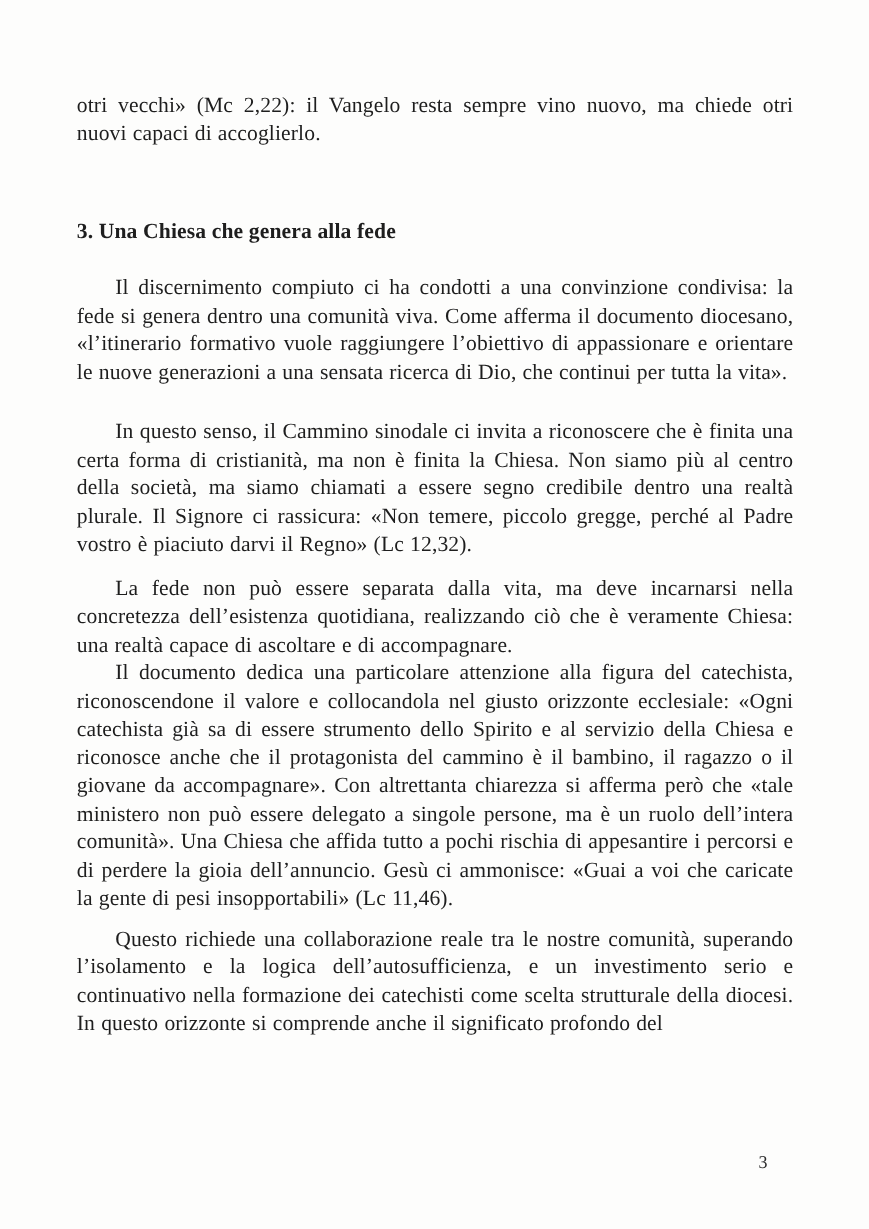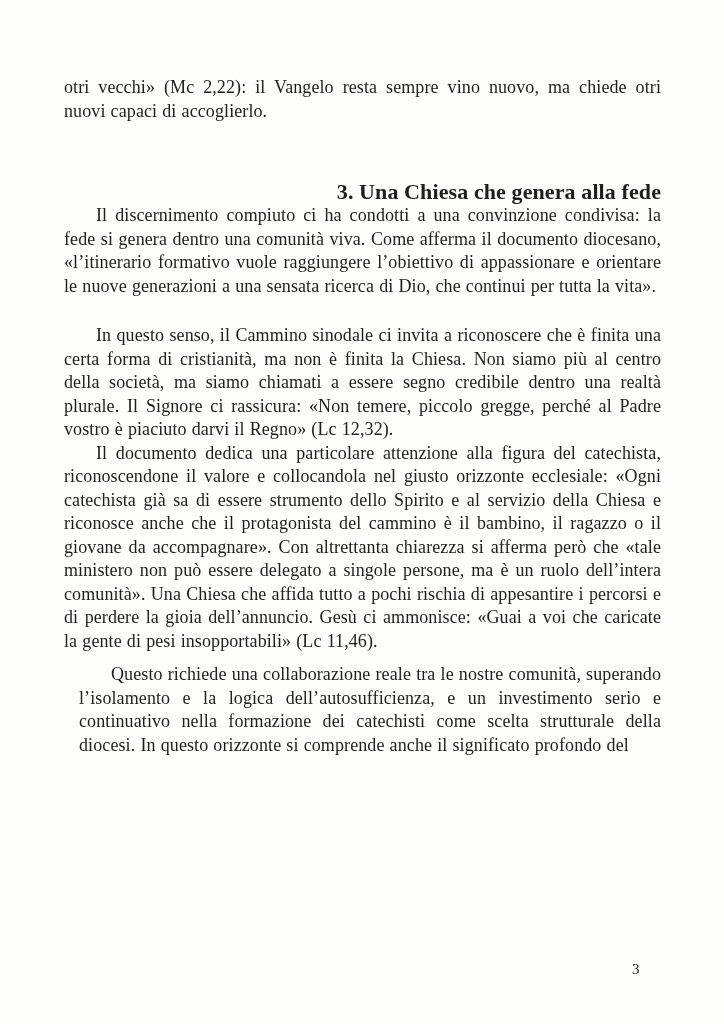--- a/index.html
+++ b/index.html
@@ -29,33 +29,33 @@
     text-align: justify;
     text-indent: 32px;
     letter-spacing: 0.1px;
     word-spacing: 0.5px;
   }
   .para.no-indent {
     text-indent: 0;
   }
   .heading {
     margin: 0;
-    font-size: 22px;
+    font-size: 18px;
     line-height: 24px;
     font-weight: 700;
-    text-align: right;
+    text-align: left;
     letter-spacing: 0.1px;
   }
   .mt-h1   { margin-top: 57px; }
-  .mt-p2   { margin-top: 0; }
+  .mt-p2   { margin-top: 24px; }
   .mt-p3   { margin-top: 26px; }
   .mt-p4   { margin-top: 13px; }
   .mt-h2   { margin-top: 13px; }
   .mt-p5   { }
-  .mt-p6   { margin-top: 10px; margin-left: 15px; }
+  .mt-p6   { margin-top: 10px; }
   .page-number {
     position: absolute;
     left: 632px;
     top: 961px;
     font-size: 15px;
     color: #2a2a2a;
   }
 </style>
 </head>
 <body>
@@ -63,20 +63,21 @@
 <div class="page">
 
   <p class="para no-indent">otri vecchi» (Mc 2,22): il Vangelo resta sempre vino nuovo, ma chiede otri nuovi capaci di accoglierlo.</p>
 
   <h2 class="heading mt-h1">3. Una Chiesa che genera alla fede</h2>
 
   <p class="para mt-p2">Il discernimento compiuto ci ha condotti a una convinzione condivisa: la fede si genera dentro una comunità viva. Come afferma il documento diocesano, «l’itinerario formativo vuole raggiungere l’obiettivo di appassionare e orientare le nuove generazioni a una sensata ricerca di Dio, che continui per tutta la vita».</p>
 
   <p class="para mt-p3">In questo senso, il Cammino sinodale ci invita a riconoscere che è finita una certa forma di cristianità, ma non è finita la Chiesa. Non siamo più al centro della società, ma siamo chiamati a essere segno credibile dentro una realtà plurale. Il Signore ci rassicura: «Non temere, piccolo gregge, perché al Padre vostro è piaciuto darvi il Regno» (Lc 12,32).</p>
 
+  <p class="para mt-p4">La fede non può essere separata dalla vita, ma deve incarnarsi nella concretezza dell’esistenza quotidiana, realizzando ciò che è veramente Chiesa: una realtà capace di ascoltare e di accompagnare.</p>
 
 
   <p class="para mt-p5">Il documento dedica una particolare attenzione alla figura del catechista, riconoscendone il valore e collocandola nel giusto orizzonte ecclesiale: «Ogni catechista già sa di essere strumento dello Spirito e al servizio della Chiesa e riconosce anche che il protagonista del cammino è il bambino, il ragazzo o il giovane da accompagnare». Con altrettanta chiarezza si afferma però che «tale ministero non può essere delegato a singole persone, ma è un ruolo dell’intera comunità». Una Chiesa che affida tutto a pochi rischia di appesantire i percorsi e di perdere la gioia dell’annuncio. Gesù ci ammonisce: «Guai a voi che caricate la gente di pesi insopportabili» (Lc 11,46).</p>
 
   <p class="para mt-p6">Questo richiede una collaborazione reale tra le nostre comunità, superando l’isolamento e la logica dell’autosufficienza, e un investimento serio e continuativo nella formazione dei catechisti come scelta strutturale della diocesi. In questo orizzonte si comprende anche il significato profondo del</p>
 
   <div class="page-number">3</div>
 
 </div>
 

